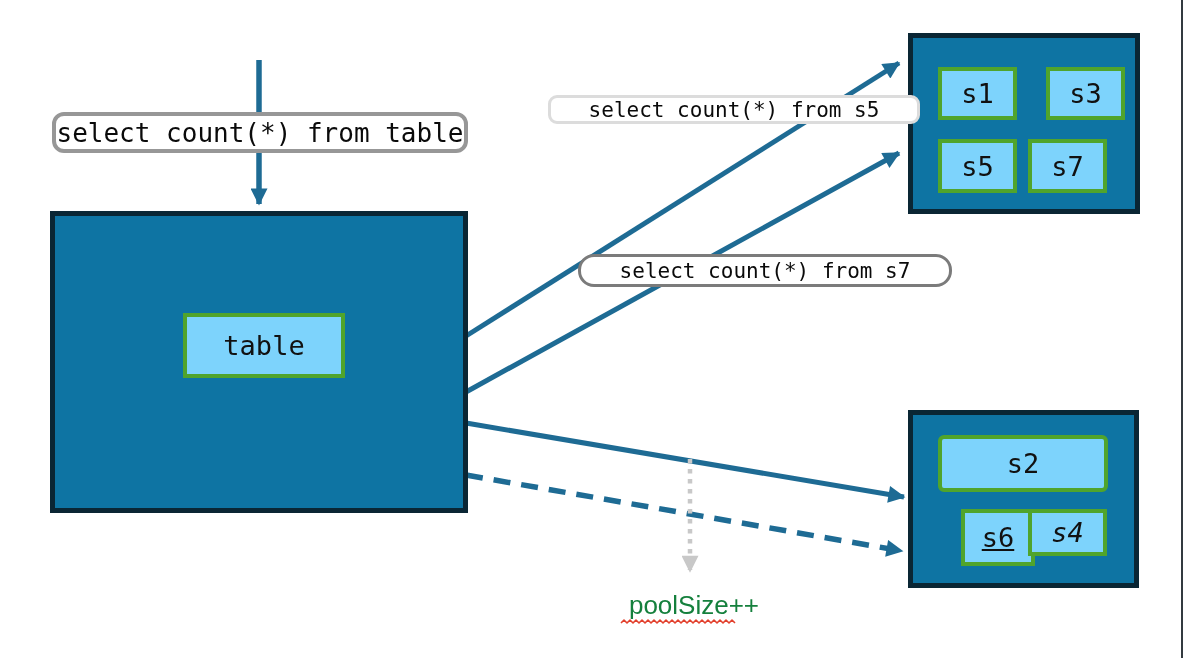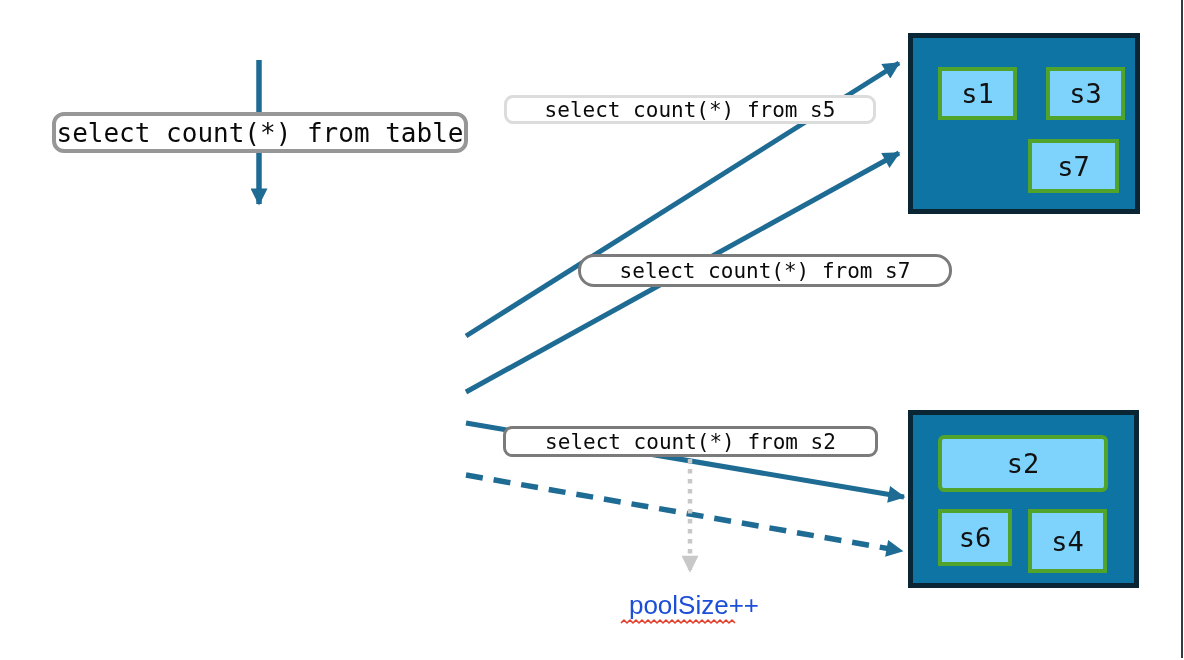--- a/index.html
+++ b/index.html
@@ -33,27 +33,27 @@
     border: 3.5px solid #7b7b7b;
     border-radius: 9px;
     display: flex; align-items: center; justify-content: center;
     font-size: 21px; color: #0a0a0a;
     white-space: nowrap;
   }
   .qlabel-main {
     border-width: 4px; border-color: #979797; border-radius: 12px;
     font-size: 26px;
   }
-  .qlabel-faded { border-color: #dcdcdc; border-width: 3px; }
+  .qlabel-faded { border-color: #dcdcdc; border-width: 3px; margin-left: 44px; }
 
   .poolsize {
     position: absolute;
     left: 598px; top: 591px; width: 192px; height: 28px;
     font-family: "Liberation Sans", sans-serif;
-    font-size: 26px; color: #1d4ed8;
+    font-size: 26px; color: #15803d;
     text-align: center; line-height: 28px;
   }
   .squiggle { position: absolute; left: 0; top: 0; }
 
   .right-edge {
     position: absolute;
     left: 1181px; top: 0; width: 2px; height: 658px;
     background: #333a40;
   }
 </style>
@@ -78,51 +78,58 @@
 
     <line x1="466" y1="392" x2="899" y2="153" stroke="#1e6b94" stroke-width="5" marker-end="url(#headTeal)"></line>
 
     <line x1="466" y1="423" x2="904" y2="497" stroke="#1e6b94" stroke-width="5" marker-end="url(#headTeal)"></line>
 
     <line x1="466" y1="475" x2="902" y2="551" stroke="#1e6b94" stroke-width="5.5" stroke-dasharray="17 11" marker-end="url(#headTeal)"></line>
 
     <line x1="690" y1="459" x2="690" y2="570" stroke="#c8c8c8" stroke-width="4.5" stroke-dasharray="4.5 5.5" marker-end="url(#headGray)"></line>
   </svg>
 
+  <div class="container" style="left:50px; top:211px; width:418px; height:302px;">
+    <div class="node node-table" style="left:128px; top:97px; width:162px; height:65px;">
+      <span>table</span>
+    </div>
+  </div>
 
   <div class="container" style="left:908px; top:33px; width:232px; height:181px;"></div>
   <div class="node" style="left:938px; top:67px; width:79px; height:53px;">
     <span>s1</span>
   </div>
   <div class="node" style="left:1028px; top:67px; width:79px; height:53px;margin-left:18px;">
     <span>s3</span>
   </div>
-  <div class="node" style="left:1028px; top:139px; width:91px; height:54px;">
+  <div class="node" style="left:938px; top:139px; width:79px; height:54px;">
+    <span>s5</span>
+  </div>
+  <div class="node" style="left:1028px; top:139px; width:79px; height:54px;">
     <span>s7</span>
   </div>
 
   <div class="container" style="left:908px; top:410px; width:231px; height:178px;"></div>
   <div class="node" style="left:938px; top:435px; width:170px; height:57px;border-radius:6px;">
     <span>s2</span>
   </div>
-  <div class="node" style="left:938px; top:509px; width:74px; height:57px;">
+  <div class="node" style="left:961px; top:509px; width:74px; height:57px;text-decoration:underline;">
     <span>s6</span>
   </div>
-  <div class="node" style="left:1028px; top:509px; width:79px; height:64px;">
+  <div class="node" style="left:1028px; top:509px; width:79px; height:47px;font-style:italic;">
     <span>s4</span>
   </div>
 
   <div class="qlabel qlabel-main" style="left:52px; top:112px; width:416px; height:41px;">select count(*) from table</div>
 
   <div class="qlabel qlabel-faded" style="left:504px; top:95px; width:372px; height:29px;">select count(*) from s5</div>
 
 
   <div class="qlabel" style="left:578px; top:254px; width:374px; height:33px;border-radius:16px;">select count(*) from s7</div>
 
-  <div class="qlabel" style="left:503px; top:426px; width:375px; height:31px;">select count(*) from s2</div>
 
 
   <div class="poolsize">poolSize++</div>
   <svg class="squiggle" width="1184" height="660" viewBox="0 0 1184 660">
     <path d="M621 623 l3 -3 l3 3 l3 -3 l3 3 l3 -3 l3 3 l3 -3 l3 3 l3 -3 l3 3 l3 -3 l3 3 l3 -3 l3 3 l3 -3 l3 3 l3 -3 l3 3 l3 -3 l3 3 l3 -3 l3 3 l3 -3 l3 3 l3 -3 l3 3 l3 -3 l3 3 l3 -3 l3 3 l3 -3 l3 3 l3 -3 l3 3 l3 -3 l3 3 l3 -3 l3 3" fill="none" stroke="#e2402d" stroke-width="1.6" stroke-linejoin="round"></path>
   </svg>
 
   <div class="right-edge"></div>
 
 </div>

